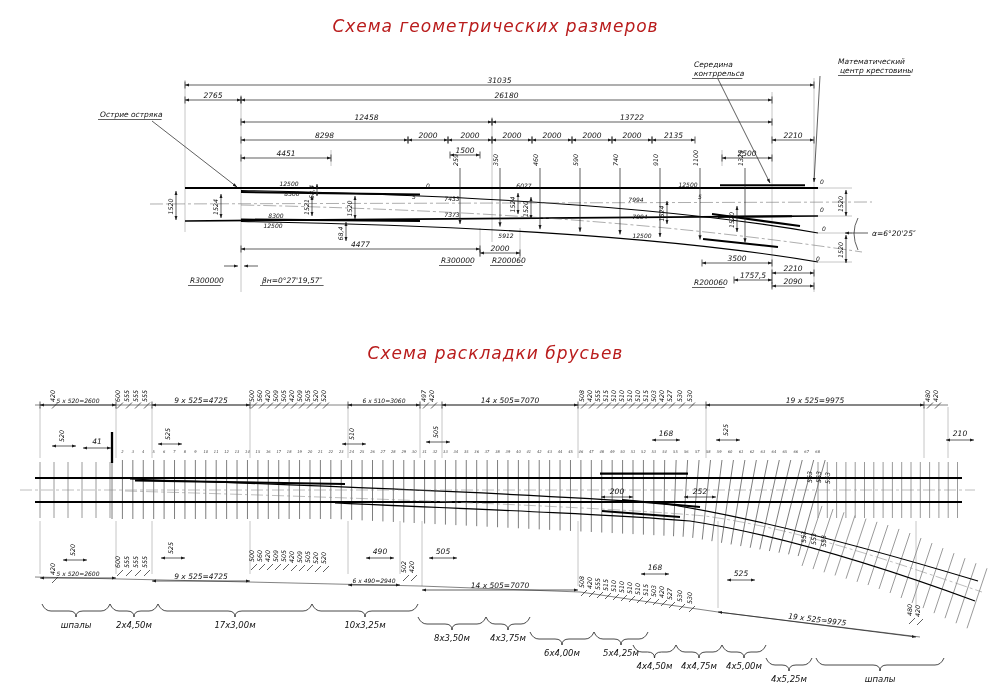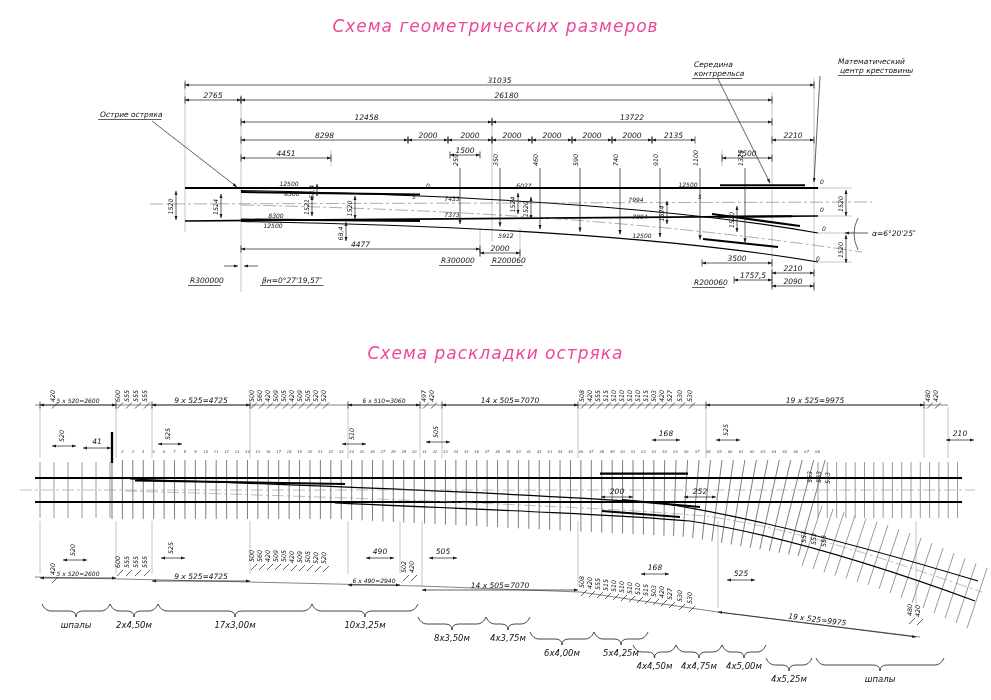--- a/index.html
+++ b/index.html
@@ -1,34 +1,34 @@
 <!DOCTYPE html>
 <html><head>
 <meta charset="utf-8">
 <style>
   html,body{margin:0;padding:0;background:#fff;}
   .canvas{position:relative;width:991px;height:700px;background:#fff;overflow:hidden;
           font-family:"DejaVu Sans",sans-serif;}
   .title{position:absolute;left:0;width:991px;text-align:center;font-style:italic;
-         font-size:17px;color:#ec4899;letter-spacing:1px;}
+         font-size:17px;color:#b91c1c;letter-spacing:1px;}
   #t1{top:16px;} #t2{top:343px;}
   svg{position:absolute;left:0;top:0;}
   .t{font:italic 7.5px "DejaVu Sans",sans-serif;fill:#111;}
   .ts{font:italic 6px "DejaVu Sans",sans-serif;fill:#111;}
   .tr{font:italic 6.3px "DejaVu Sans",sans-serif;fill:#111;}
   .tn{font:italic 3.7px "DejaVu Sans",sans-serif;fill:#444;}
   .tb{font:italic 8.5px "DejaVu Sans",sans-serif;fill:#111;}
   .lbl{font:italic 7.5px "DejaVu Sans",sans-serif;fill:#111;}
 </style>
 </head>
 <body>
 
 <div class="canvas">
   <div class="title" id="t1">Схема геометрических размеров</div>
-  <div class="title" id="t2">Схема раскладки остряка</div>
+  <div class="title" id="t2">Схема раскладки брусьев</div>
   <svg id="dwg" width="991" height="700" viewBox="0 0 991 700">
     <defs>
       <marker id="ar" viewBox="0 0 10 10" refX="9.5" refY="5" markerWidth="6.5" markerHeight="6.5" orient="auto-start-reverse">
         <path d="M0,1.6 L10,5 L0,8.4 z" fill="#1b1b1b"></path>
       </marker>
     </defs>
     <g id="gTop">
         <line x1="185" y1="80" x2="185" y2="232" stroke="#999" stroke-width="0.55"></line>
         <line x1="241" y1="95" x2="241" y2="292" stroke="#999" stroke-width="0.55"></line>
         <line x1="492" y1="117" x2="492" y2="242" stroke="#999" stroke-width="0.55"></line>

